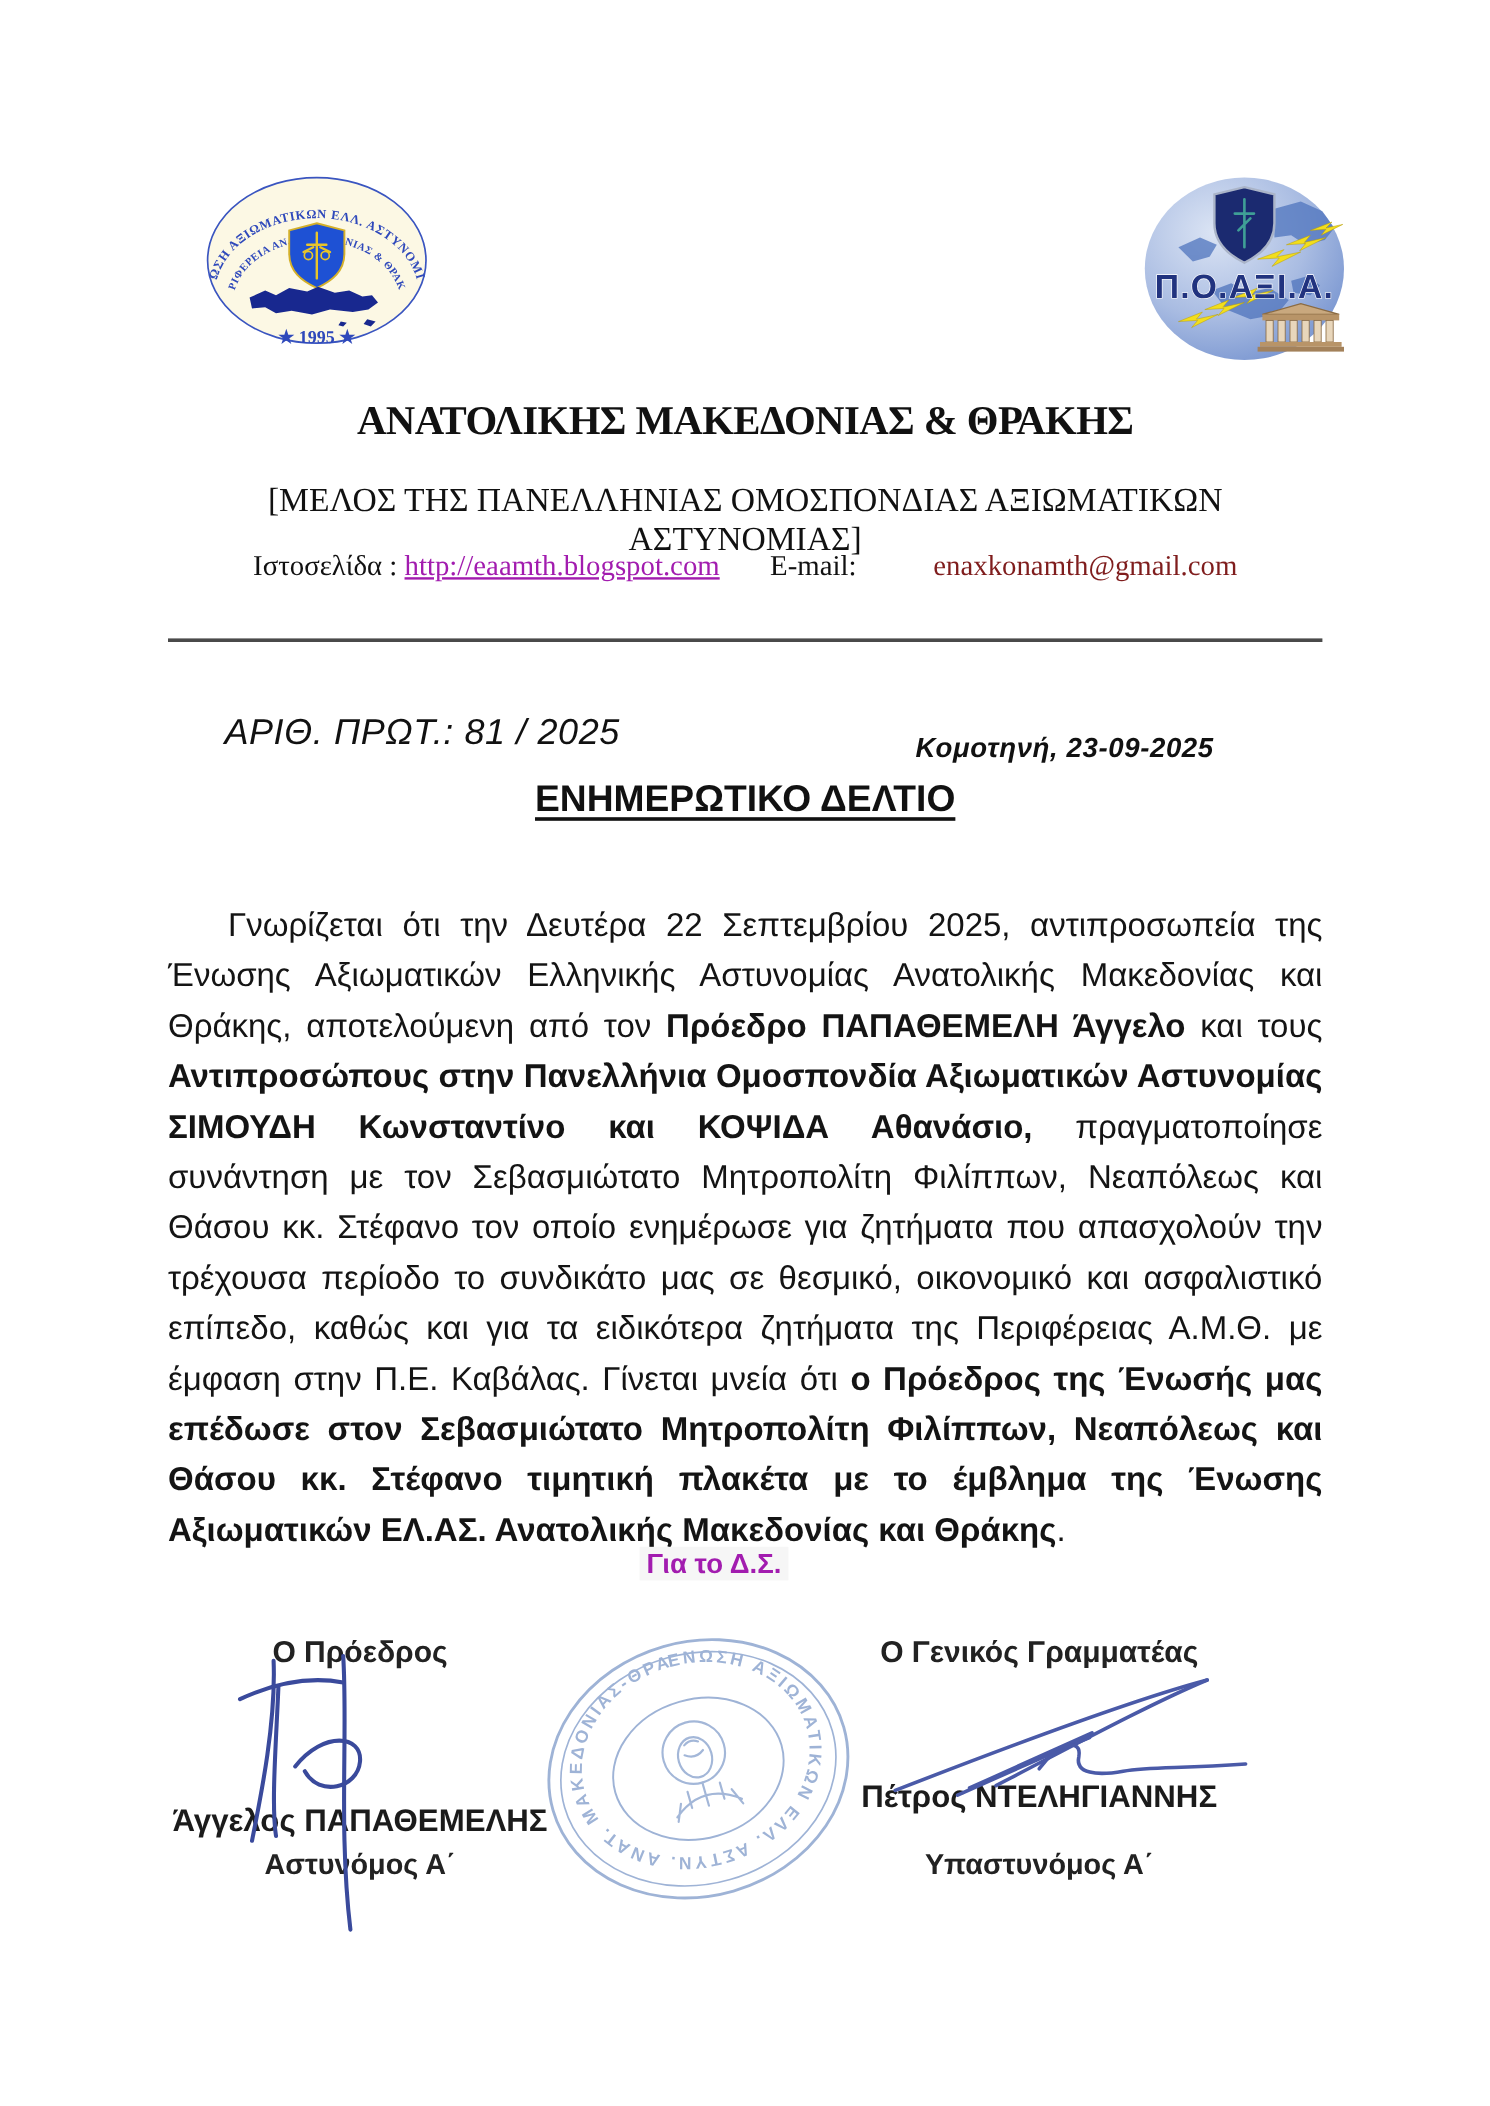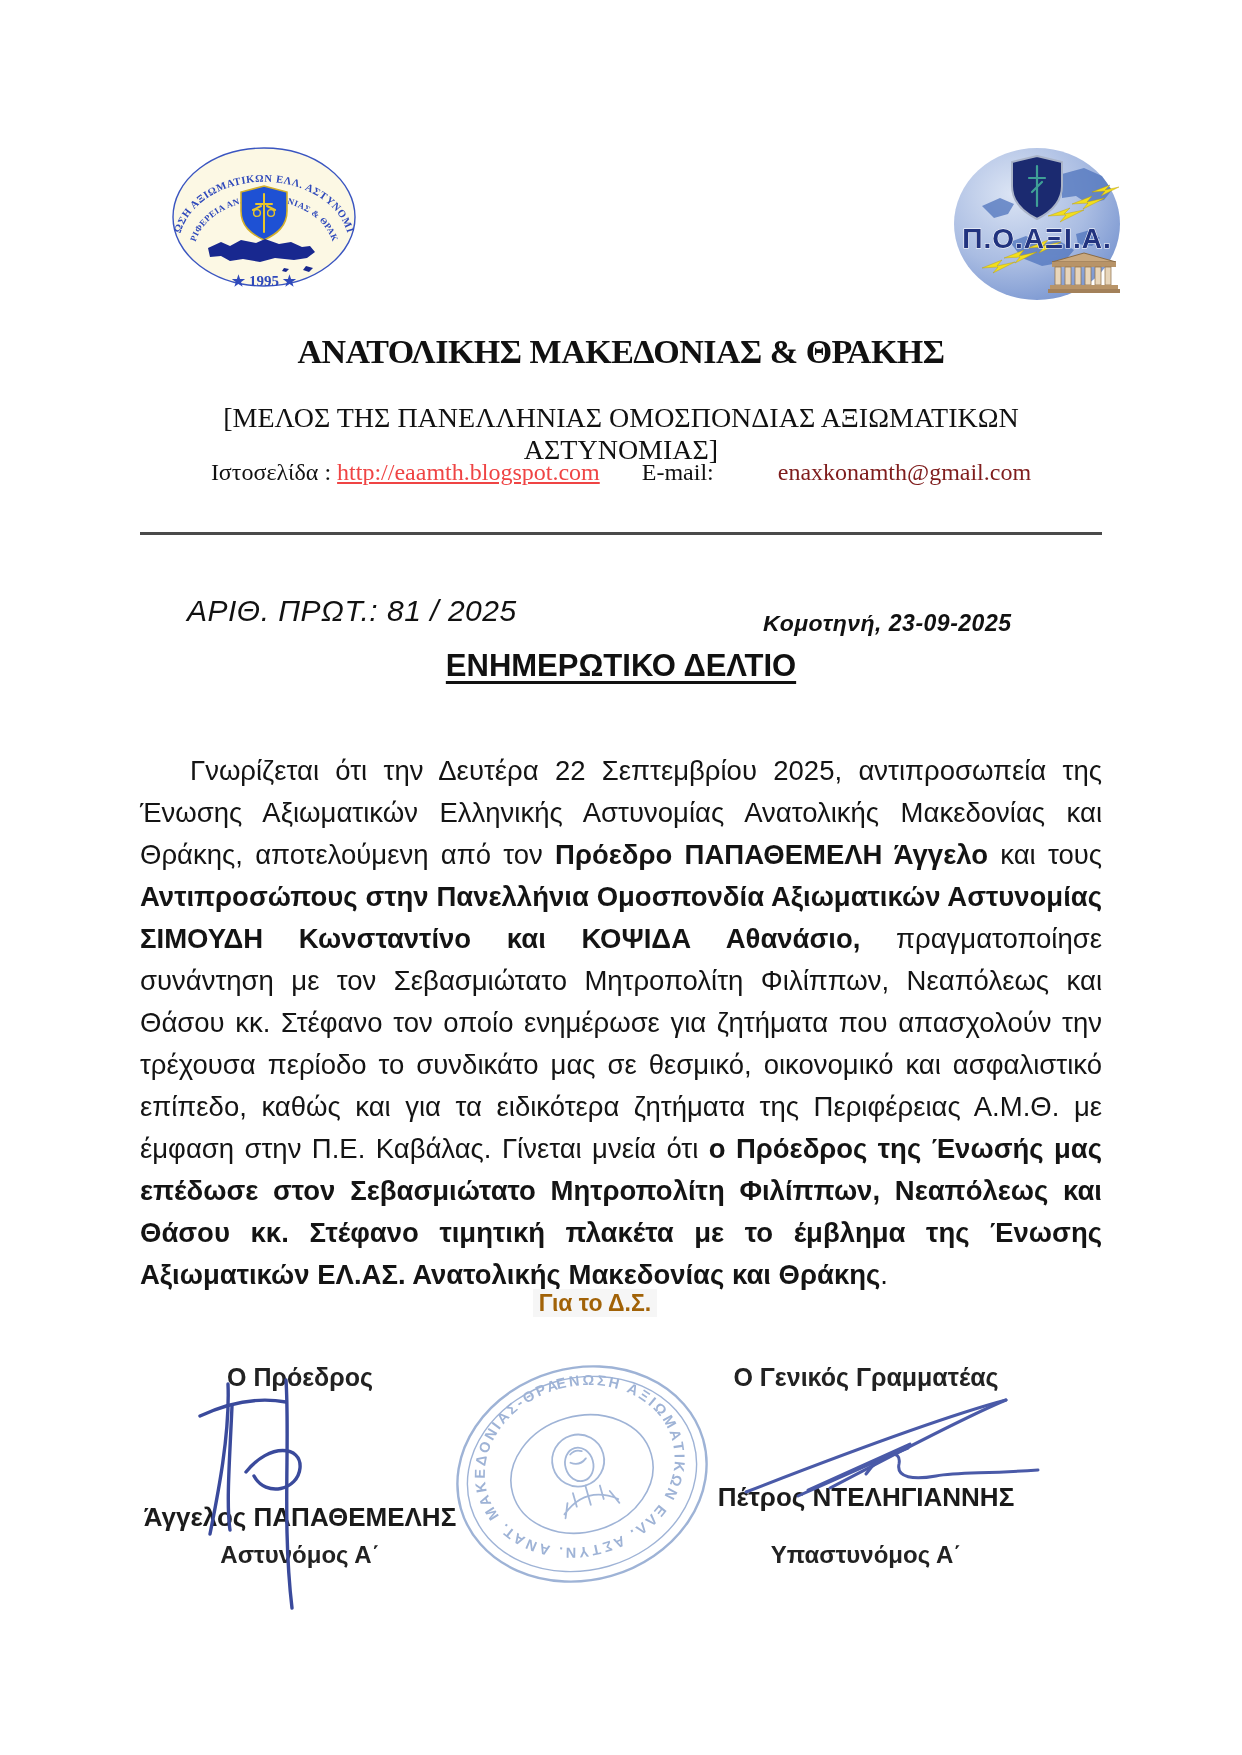--- a/index.html
+++ b/index.html
@@ -12,34 +12,34 @@
   .org1{top:291px;left:140px;width:962px;font-size:35px;font-weight:700;letter-spacing:-0.5px;}
   .org2{top:333px;left:140px;width:962px;font-size:34px;font-weight:700;letter-spacing:-0.5px;}
   .addr{top:374px;left:140px;width:962px;font-size:25px;}
   .member{top:402px;left:140px;width:962px;font-size:28px;}
   .contact{top:431px;left:140px;width:962px;font-size:24px;}
   .contact b{font-weight:700;}
   .gap60{display:inline-block;width:62px;}
   .gap30{display:inline-block;width:30px;}
   .gap50{display:inline-block;width:52px;}
   .webmail{top:459px;left:140px;width:962px;font-size:24px;}
-  .weblink{color:#ef4444;text-decoration:underline;cursor:pointer;}
+  .weblink{color:#a21caf;text-decoration:underline;cursor:pointer;}
   .email{color:#7f1d1d;}
   .rule{top:532px;left:140px;width:962px;height:3px;background:#4a4a4a;}
   
   .proto{top:594px;left:187px;font-size:30px;font-style:italic;letter-spacing:0.5px;}
   .dateline{top:610px;left:763px;font-size:23px;font-style:italic;letter-spacing:0.5px;font-weight:bold;}
   
   .btitle{top:648px;left:140px;width:962px;font-size:31px;font-weight:700;
           text-decoration:underline;text-underline-offset:5px;text-decoration-thickness:2.5px;}
   .bodytext{top:722px;left:140px;width:962px;font-size:27.5px;line-height:42px;
             text-align:justify;text-indent:50px;color:#141414;}
   .bodytext .b{font-weight:700;}
   .forboard{top:1290px;left:470px;width:250px;text-align:center;font-size:23px;font-weight:600;
-            color:#a16207;}
+            color:#a21caf;}
   .forboard span{background:#f6f6f6;padding:1px 6px;}
   
   .sigrole{font-size:25px;font-weight:600;color:#222;}
   .signame{font-size:26px;font-weight:700;color:#1b1b1b;}
   .sigrank{font-size:24px;font-weight:600;color:#222;}
   .role-l{top:1363px;left:150px;width:300px;}
   .role-r{top:1363px;left:716px;width:300px;}
   .name-l{top:1502px;left:140px;width:320px;}
   .name-r{top:1482px;left:706px;width:320px;}
   .rank-l{top:1541px;left:150px;width:300px;}

